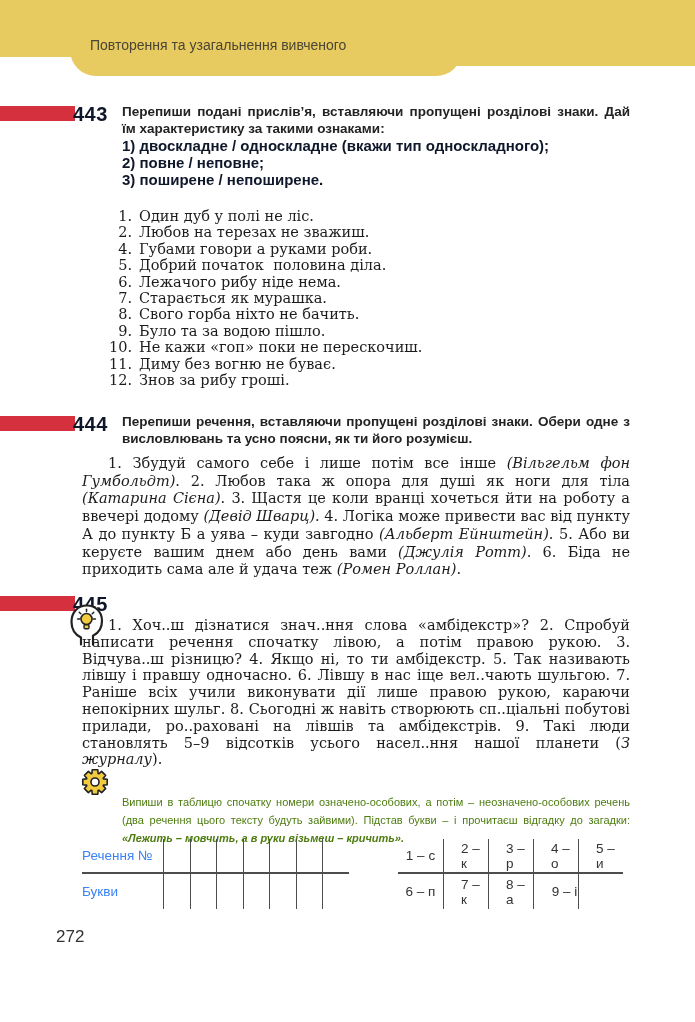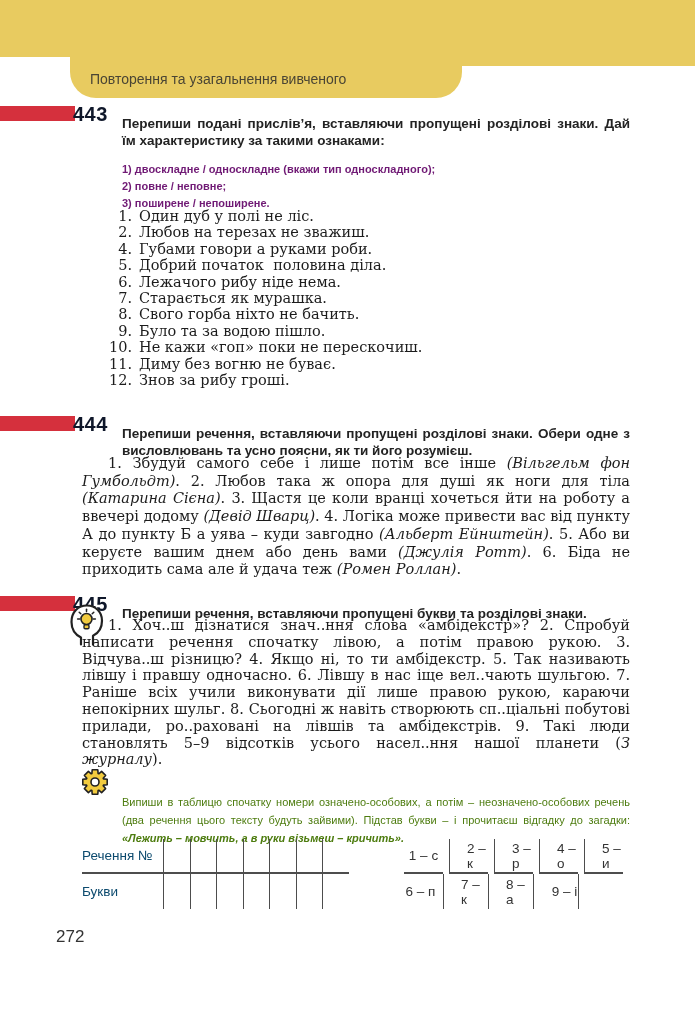--- a/index.html
+++ b/index.html
@@ -4,37 +4,37 @@
 <style>
   html,body{margin:0;padding:0;background:#ffffff;}
   .page{
     position:relative;width:695px;height:1022px;background:#fff;overflow:hidden;
     font-family:"Liberation Sans",sans-serif;color:#1f1f1f;
   }
   
   .band{position:absolute;left:0;top:0;width:695px;height:57px;background:#e8cb60;}
   .band-right{position:absolute;left:430px;top:0;width:265px;height:66px;background:#e8cb60;}
   .tab{
-    position:absolute;left:70px;top:0;width:392px;height:98px;background:#e8cb60;
+    position:absolute;left:70px;top:0;width:392px;height:76px;background:#e8cb60;
     border-radius:0 0 26px 26px;display:flex;align-items:flex-end;
-    padding:0 0 11px 20px;box-sizing:border-box;
+    padding:0 0 23px 20px;box-sizing:border-box;
   }
   .tab-label{font-size:14px;color:#4a4534;}
   
   .ex-head{position:absolute;left:0;width:695px;}
   .redbar{position:absolute;left:0;top:3px;width:75px;height:15px;background:#d5303d;}
   .exnum{
     position:absolute;left:73px;top:0;font-size:20px;font-weight:bold;color:#0f172a;
     letter-spacing:.5px;
   }
   .instr{
     margin-left:122px;width:508px;font-size:13.5px;line-height:17px;font-weight:bold;
-    color:#232323;text-align:justify;margin-top:12px;
+    color:#232323;text-align:justify;
   }
-  .criteria div{font-size:11px;line-height:17px;font-weight:bold;color:#701a75;}
+  .criteria div{font-size:15px;line-height:17px;font-weight:bold;color:#0f172a;}
   
   .serif{font-family:"DejaVu Serif","Liberation Serif",serif;color:#1c1c1c;}
   .ex-list{position:absolute;left:82px;top:196px;margin-top:12px;}
   .li{font-size:14.5px;line-height:16.4px;}
   .li-num{display:inline-block;width:50px;text-align:right;margin-right:7px;}
   .li-text{white-space:pre-wrap;}
   .para{
     position:absolute;left:82px;width:548px;font-size:14.5px;text-align:justify;
     text-indent:26px;
   }
@@ -48,32 +48,32 @@
   
   .task-text{
     position:absolute;left:122px;top:767px;width:508px;
     font-size:11px;line-height:18.2px;color:#4d7c0f;text-align:justify;margin-top:26px;
   }
   
   .atable{
     position:absolute;left:82px;top:839px;display:grid;
     grid-template-columns:81px repeat(7,26.5px);grid-auto-rows:35px;
   }
-  .atable .lab{display:flex;align-items:center;font-size:13.5px;color:#0c4a6e;}
+  .atable .lab{display:flex;align-items:center;font-size:13.5px;color:#3b82f6;}
   .atable .c{border-left:1.5px solid #4d4d4d;}
   .atable .r1{border-bottom:2px solid #4d4d4d;}
   
   .ktable{
     position:absolute;left:398px;top:839px;display:grid;
     grid-template-columns:repeat(5,45px);grid-auto-rows:35px;
     font-size:13.5px;color:#333;
   }
   .ktable .k{display:flex;align-items:center;justify-content:center;}
   .ktable .k.vl{border-left:1.5px solid #4d4d4d;padding-left:17px;}
-  .ktable .r1{border-bottom:2px solid #4d4d4d;margin-left:6px;}
+  .ktable .r1{border-bottom:2px solid #4d4d4d;}
   
   .page-num{position:absolute;left:56px;top:927px;font-size:17px;color:#333;}
 </style>
 </head>
 <body>
 
 <div class="page">
 
   <div class="band"></div>
   <div class="band-right"></div>
@@ -123,21 +123,20 @@
     <div class="redbar"></div>
     <div class="exnum">444</div>
     <div class="instr">Перепиши речення, вставляючи пропущені розділові знаки. Обери одне з висловлювань та усно поясни, як ти його розумієш.</div>
   </div>
 
   <div class="para para-444 serif"><span>1. Збудуй самого себе і лише потім все інше </span><span class="run-i">(Вільгельм фон Гумбольдт)</span><span>. 2. Любов така ж опора для душі як ноги для тіла </span><span class="run-i">(Катарина Сієна)</span><span>. 3. Щастя це коли вранці хочеться йти на роботу а ввечері додому </span><span class="run-i">(Девід Шварц)</span><span>. 4. Логіка може привести вас від пункту А до пункту Б а уява – куди завгодно </span><span class="run-i">(Альберт Ейнштейн)</span><span>. 5. Або ви керуєте вашим днем або день вами </span><span class="run-i">(Джулія Ротт)</span><span>. 6. Біда не приходить сама але й удача теж </span><span class="run-i">(Ромен Роллан)</span><span>.</span></div>
 
   <div class="ex-head" style="top:593px;">
     <div class="redbar"></div>
     <div class="exnum">445</div>
-    <div class="instr">Перепиши речення, вставляючи пропущені букви та розділові знаки.</div>
   </div>
 
   <div class="head-icon">
     <svg viewBox="0 0 40 44" width="42" height="44">
       <path d="M14 42.5 L14 35.5 C8 32.5 4.5 26.8 4.5 20 C4.5 10 11 3.5 20 3.5 C28.5 3.5 35 10 35 18.8 C35 25.6 31.5 31.2 26 33.8 L26 42.5" fill="#ffffff" stroke="#222222" stroke-width="2.2" stroke-linejoin="round" stroke-linecap="round"></path>
       <g stroke="#222222" stroke-width="1.5" stroke-linecap="round">
         <line x1="19.5" y1="7.2" x2="19.5" y2="9.4"></line>
         <line x1="12.2" y1="10.2" x2="13.8" y2="11.8"></line>
         <line x1="26.8" y1="10.2" x2="25.2" y2="11.8"></line>
         <line x1="10.6" y1="17" x2="12.8" y2="17"></line>

